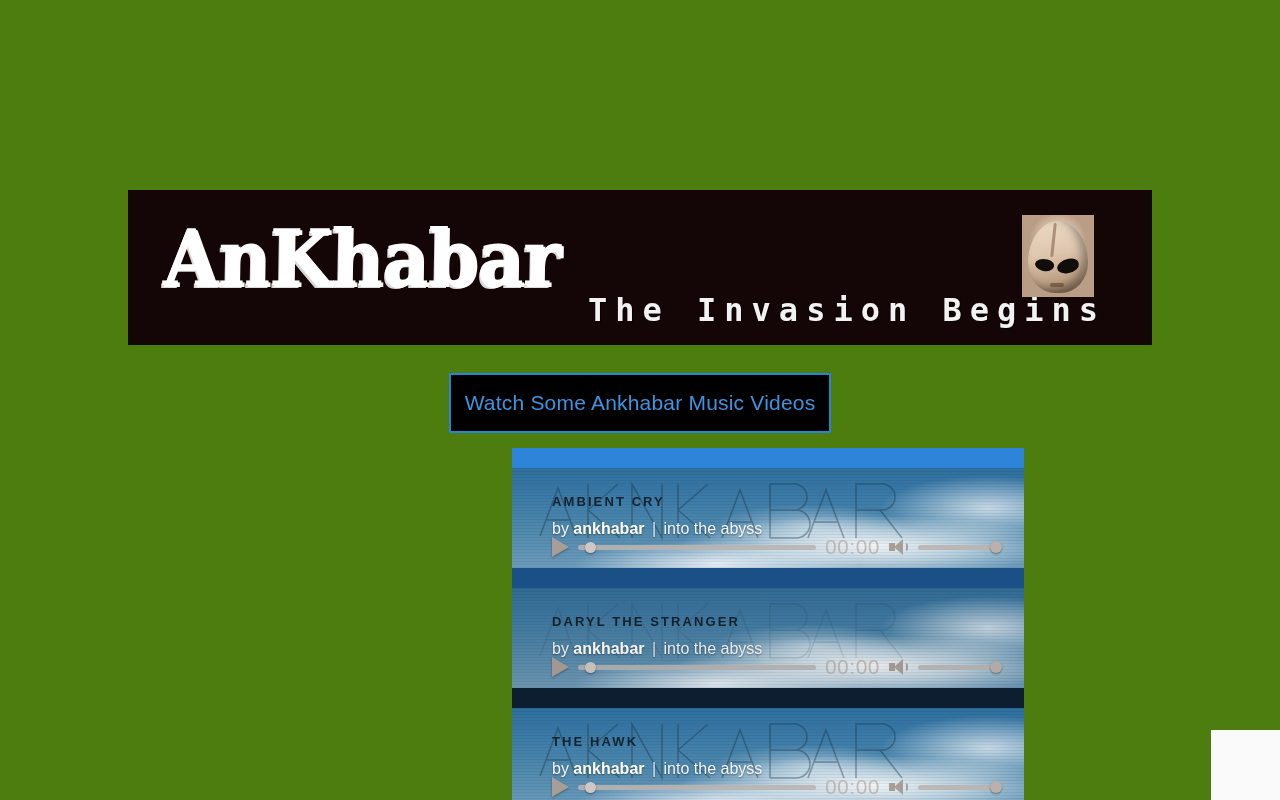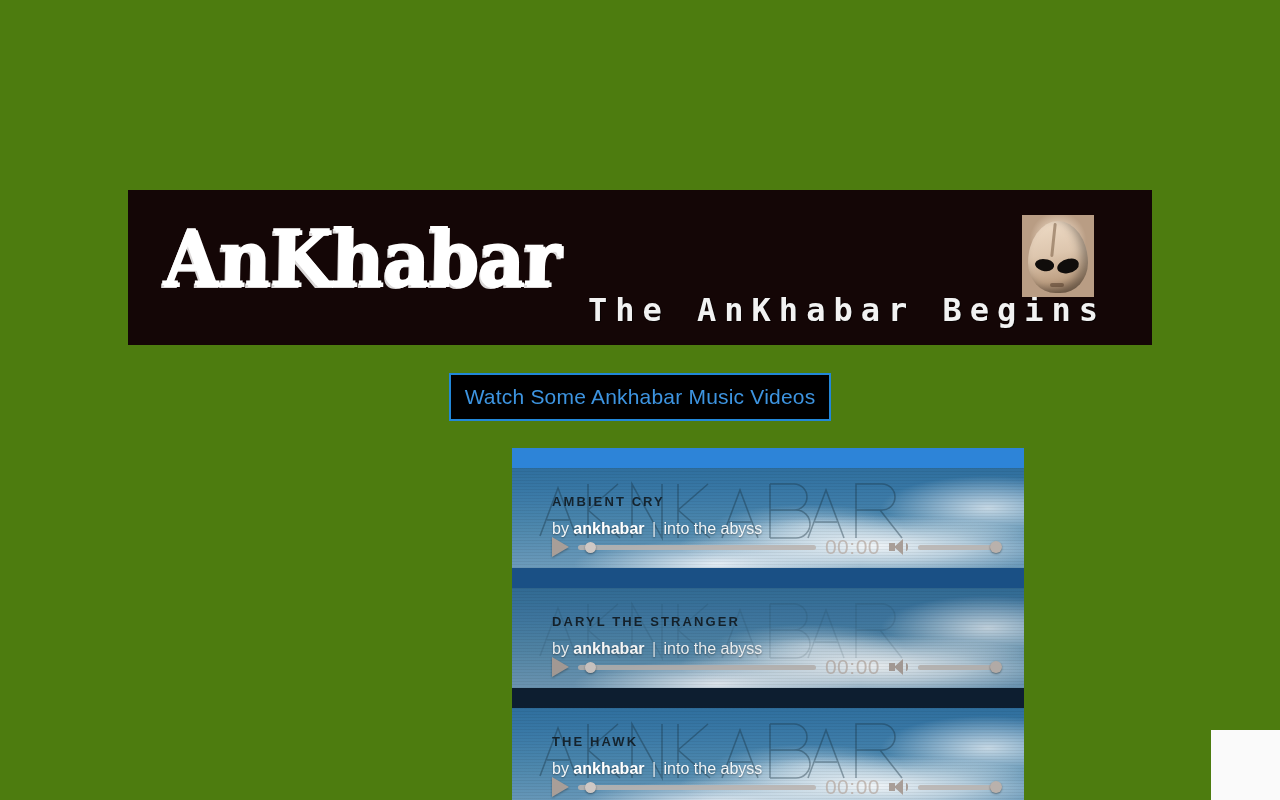--- a/index.html
+++ b/index.html
@@ -54,21 +54,21 @@
     position:absolute; left:24px; top:2px; width:3px; height:34px;
     background:rgba(120,92,68,.55); border-radius:2px; transform:rotate(6deg);
   }
   .alien-mouth {
     position:absolute; left:22px; top:62px; width:14px; height:4px;
     background:rgba(90,66,48,.6); border-radius:3px;
   }
 
   
   .video-btn {
-    position:absolute; left:449px; top:373px; width:382px; height:48px;
+    position:absolute; left:449px; top:373px; width:382px; height:60px;
     border:2px solid #2287d8; background:#000;
     display:flex; align-items:center; justify-content:center;
     color:#3d94e0; font-size:21px; letter-spacing:.2px;
     cursor:pointer; user-select:none;
   }
 
   
   .hero {
     position:absolute; left:0; top:448px; width:512px; height:352px;
     overflow:hidden; background:#000;
@@ -212,21 +212,21 @@
     background:#fafafa;
   }
 </style>
 </head>
 <body>
 
 <div class="page">
 
   <div class="banner" style="background: rgb(20, 6, 6);">
     <div class="banner-title">AnKhabar</div>
-    <div class="banner-subtitle">The AnKhabar Begins</div>
+    <div class="banner-subtitle">The Invasion Begins</div>
     <div class="alien-thumb">
       <div class="alien-head">
         <div class="alien-crease"></div>
         <div class="alien-eye l"></div>
         <div class="alien-eye r"></div>
         <div class="alien-mouth"></div>
       </div>
     </div>
   </div>
 

